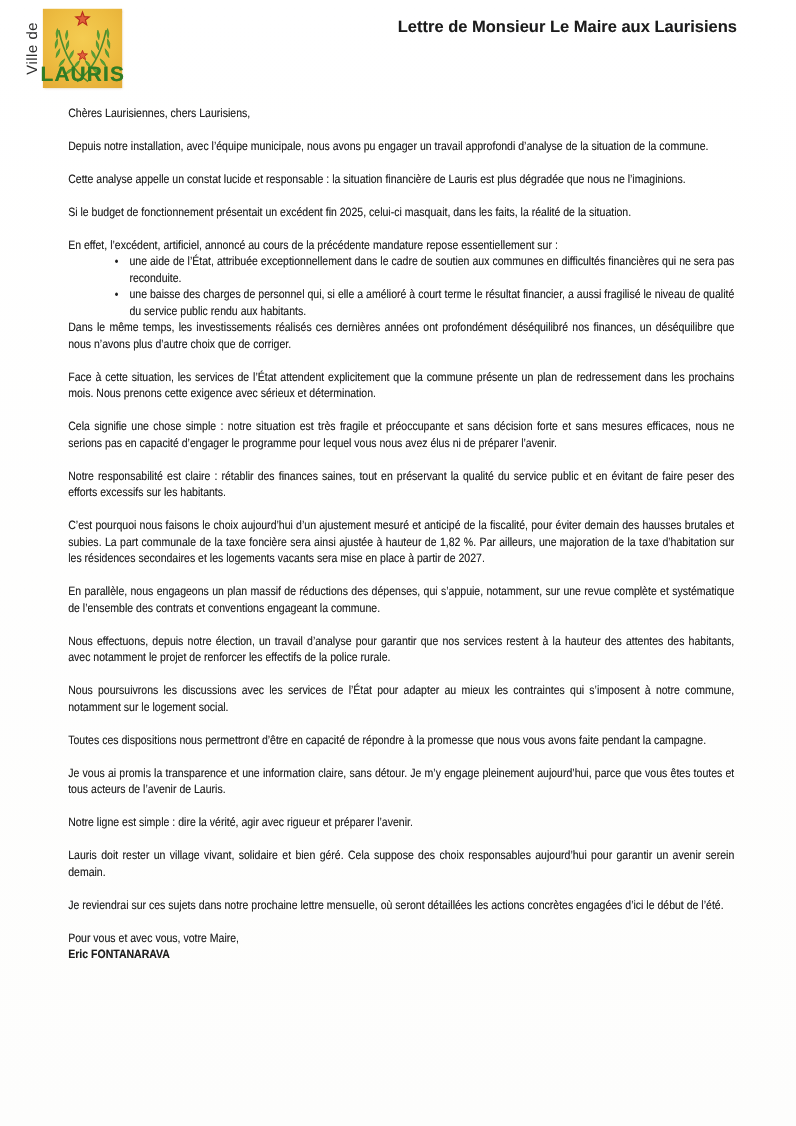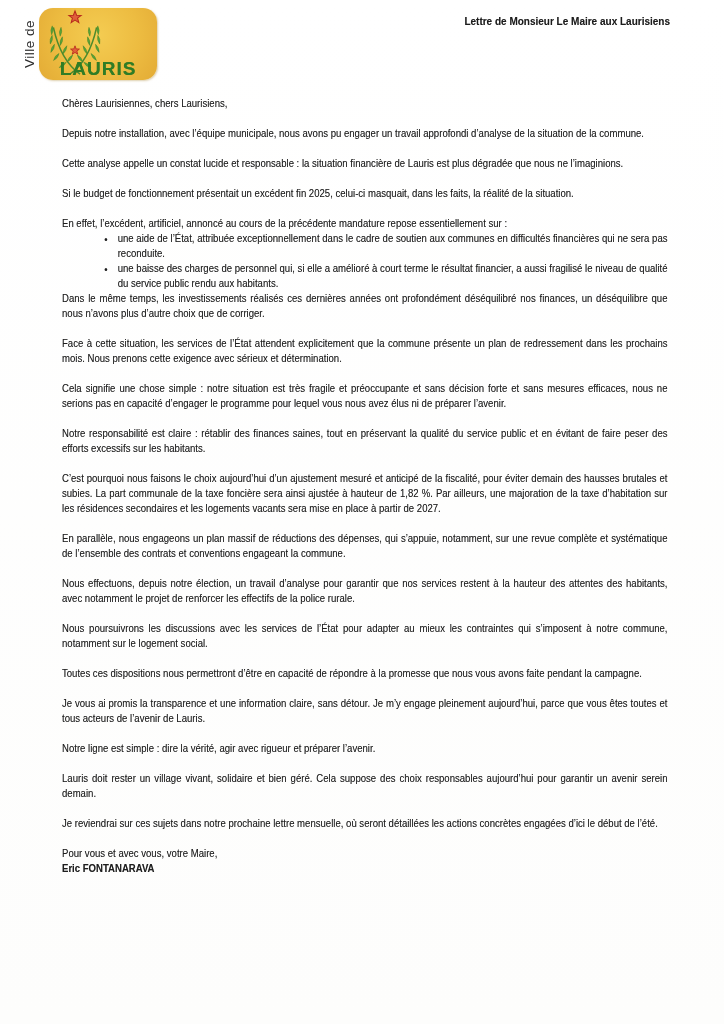--- a/index.html
+++ b/index.html
@@ -24,41 +24,40 @@
     font-size: 13.5px;
     color: #2e2e2e;
     letter-spacing: 0.5px;
     height: 72px;
     display: flex; align-items: center; justify-content: center;
     margin-right: 2px;
   }
   .badge {
     position: relative;
     width: 72px; height: 72px;
-    border-radius: 14px;
+    border-radius: 0;
     background: radial-gradient(circle at 50% 38%, #f4cc52 0%, #edbc41 55%, #e3ab35 100%);
     box-shadow: 1px 1px 2px rgba(160,120,30,0.35);
-    padding-left: 46px;
   }
   .badge svg { position: absolute; left: 0; top: 0; }
   .badge-wordmark {
     position: absolute;
     left: -3%; bottom: 0;
     width: 106%;
     text-align: center;
     font-size: 19px;
     font-weight: bold;
     letter-spacing: 1px;
     color: #2f7d26;
     text-shadow: 0 0 0.6px rgba(30,90,20,0.6);
   }
   .title {
     position: absolute;
     top: 16px; right: 54px;
-    font-size: 10px;
+    font-size: 15px;
     font-weight: bold;
     color: #1c1c1c;
     text-shadow: 0 0 0.5px rgba(0,0,0,0.35);
   }
 
   
   .letter {
     margin-left: 62px;
     width: 696px;
     transform: scaleX(0.87);

